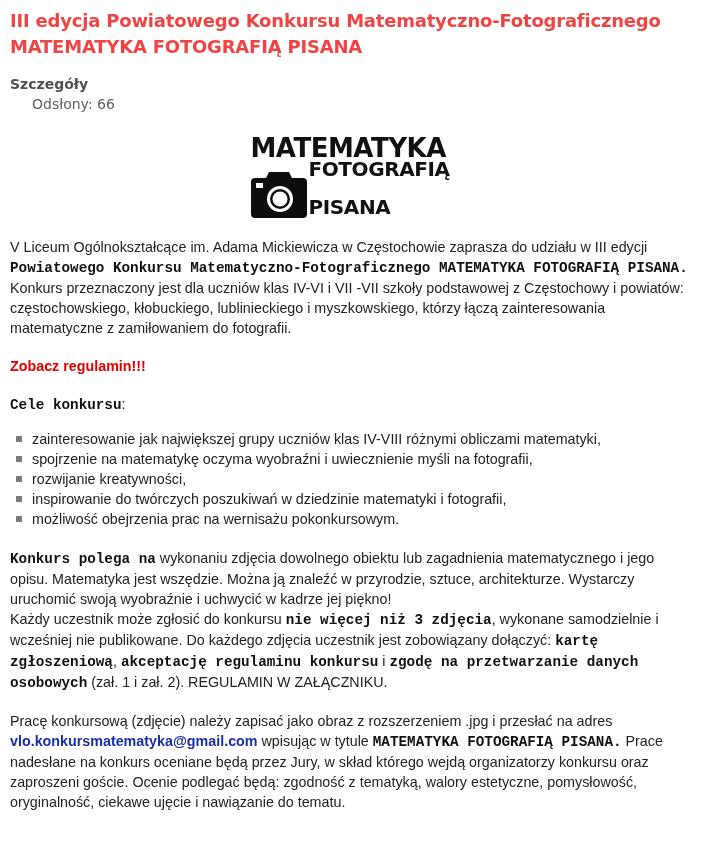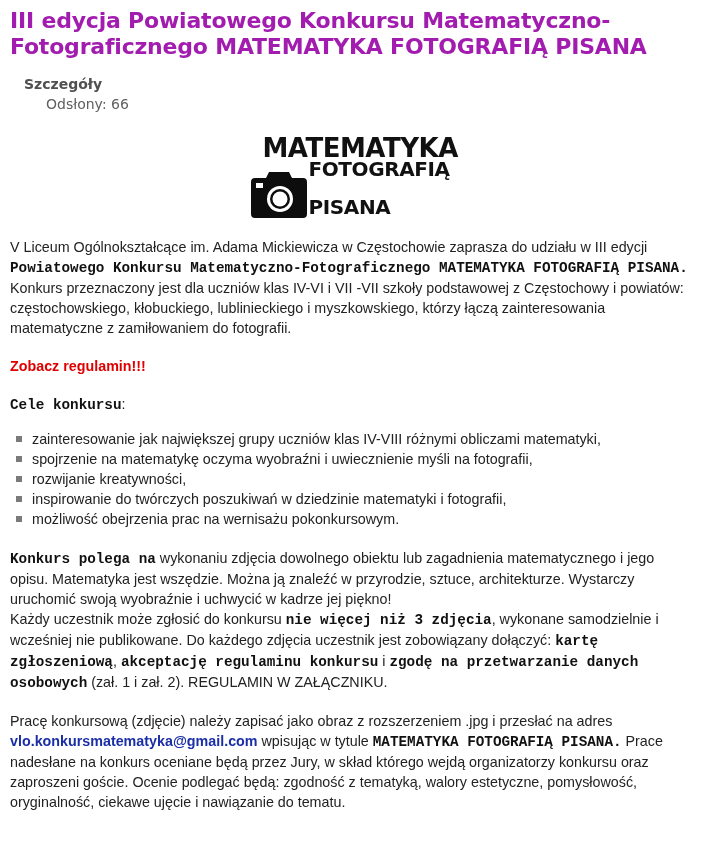--- a/index.html
+++ b/index.html
@@ -13,31 +13,31 @@
       overflow: hidden;
       position: relative;
       color: #222222;
     }
     .article {
       padding: 8px 10px 0 10px;
     }
     .title {
       font-family: "DejaVu Sans", sans-serif;
       font-weight: bold;
-      font-size: 22px;
+      font-size: 18px;
       line-height: 26px;
-      color: #a21caf;
+      color: #ef4444;
       margin: 0 0 14px 0;
       letter-spacing: -0.2px;
     }
     .details {
       font-family: "DejaVu Sans", sans-serif;
       font-size: 14px;
       line-height: 20px;
-      margin: 0 0 20px 14px;
+      margin: 0 0 20px 0;
     }
     .details-label {
       font-weight: bold;
       color: #505050;
       font-size: 14px;
     }
     .details-row {
       color: #606060;
       padding-left: 22px;
     }
@@ -47,21 +47,21 @@
       margin: 0 0 18px 0;
       height: 85px;
     }
     .logo {
       width: 210px;
       height: 85px;
       position: relative;
     }
     .logo-top {
       position: absolute;
-      left: 16px;
+      left: 4px;
       top: -2px;
       font-family: "DejaVu Sans", sans-serif;
       font-weight: bold;
       font-size: 26px;
       letter-spacing: -0.5px;
       color: #111111;
       line-height: 32px;
     }
     .logo-camera {
       position: absolute;

